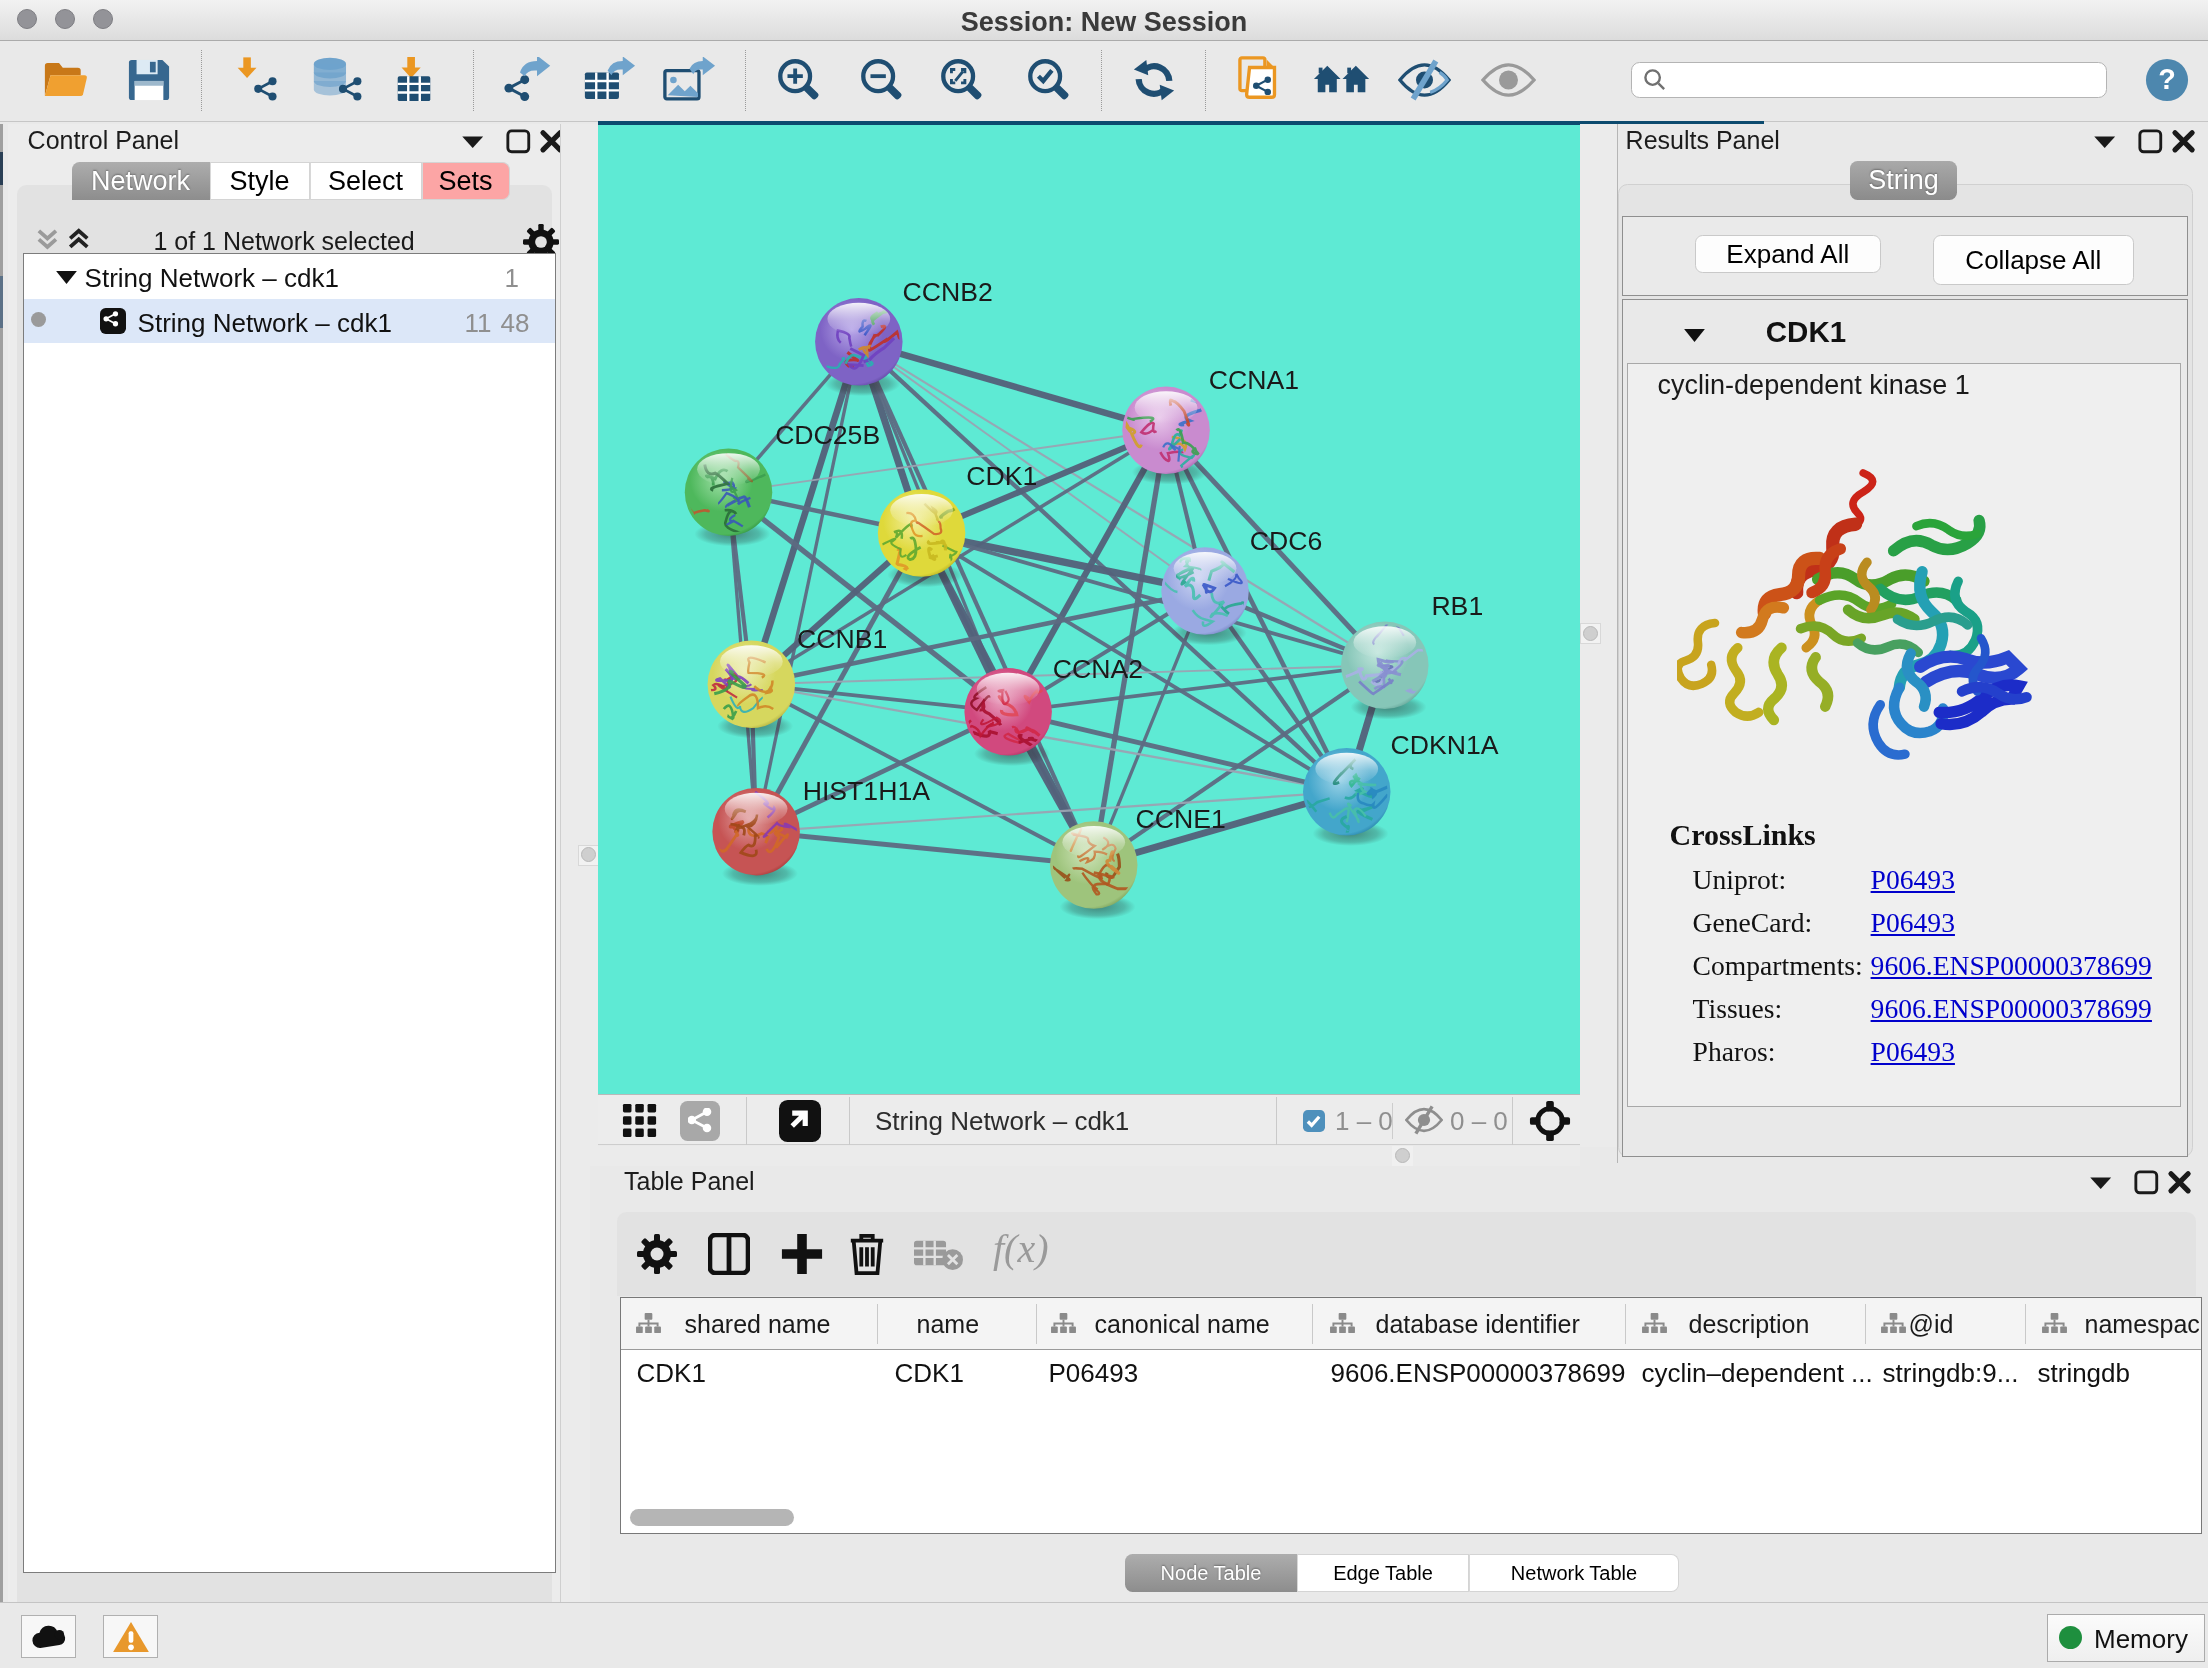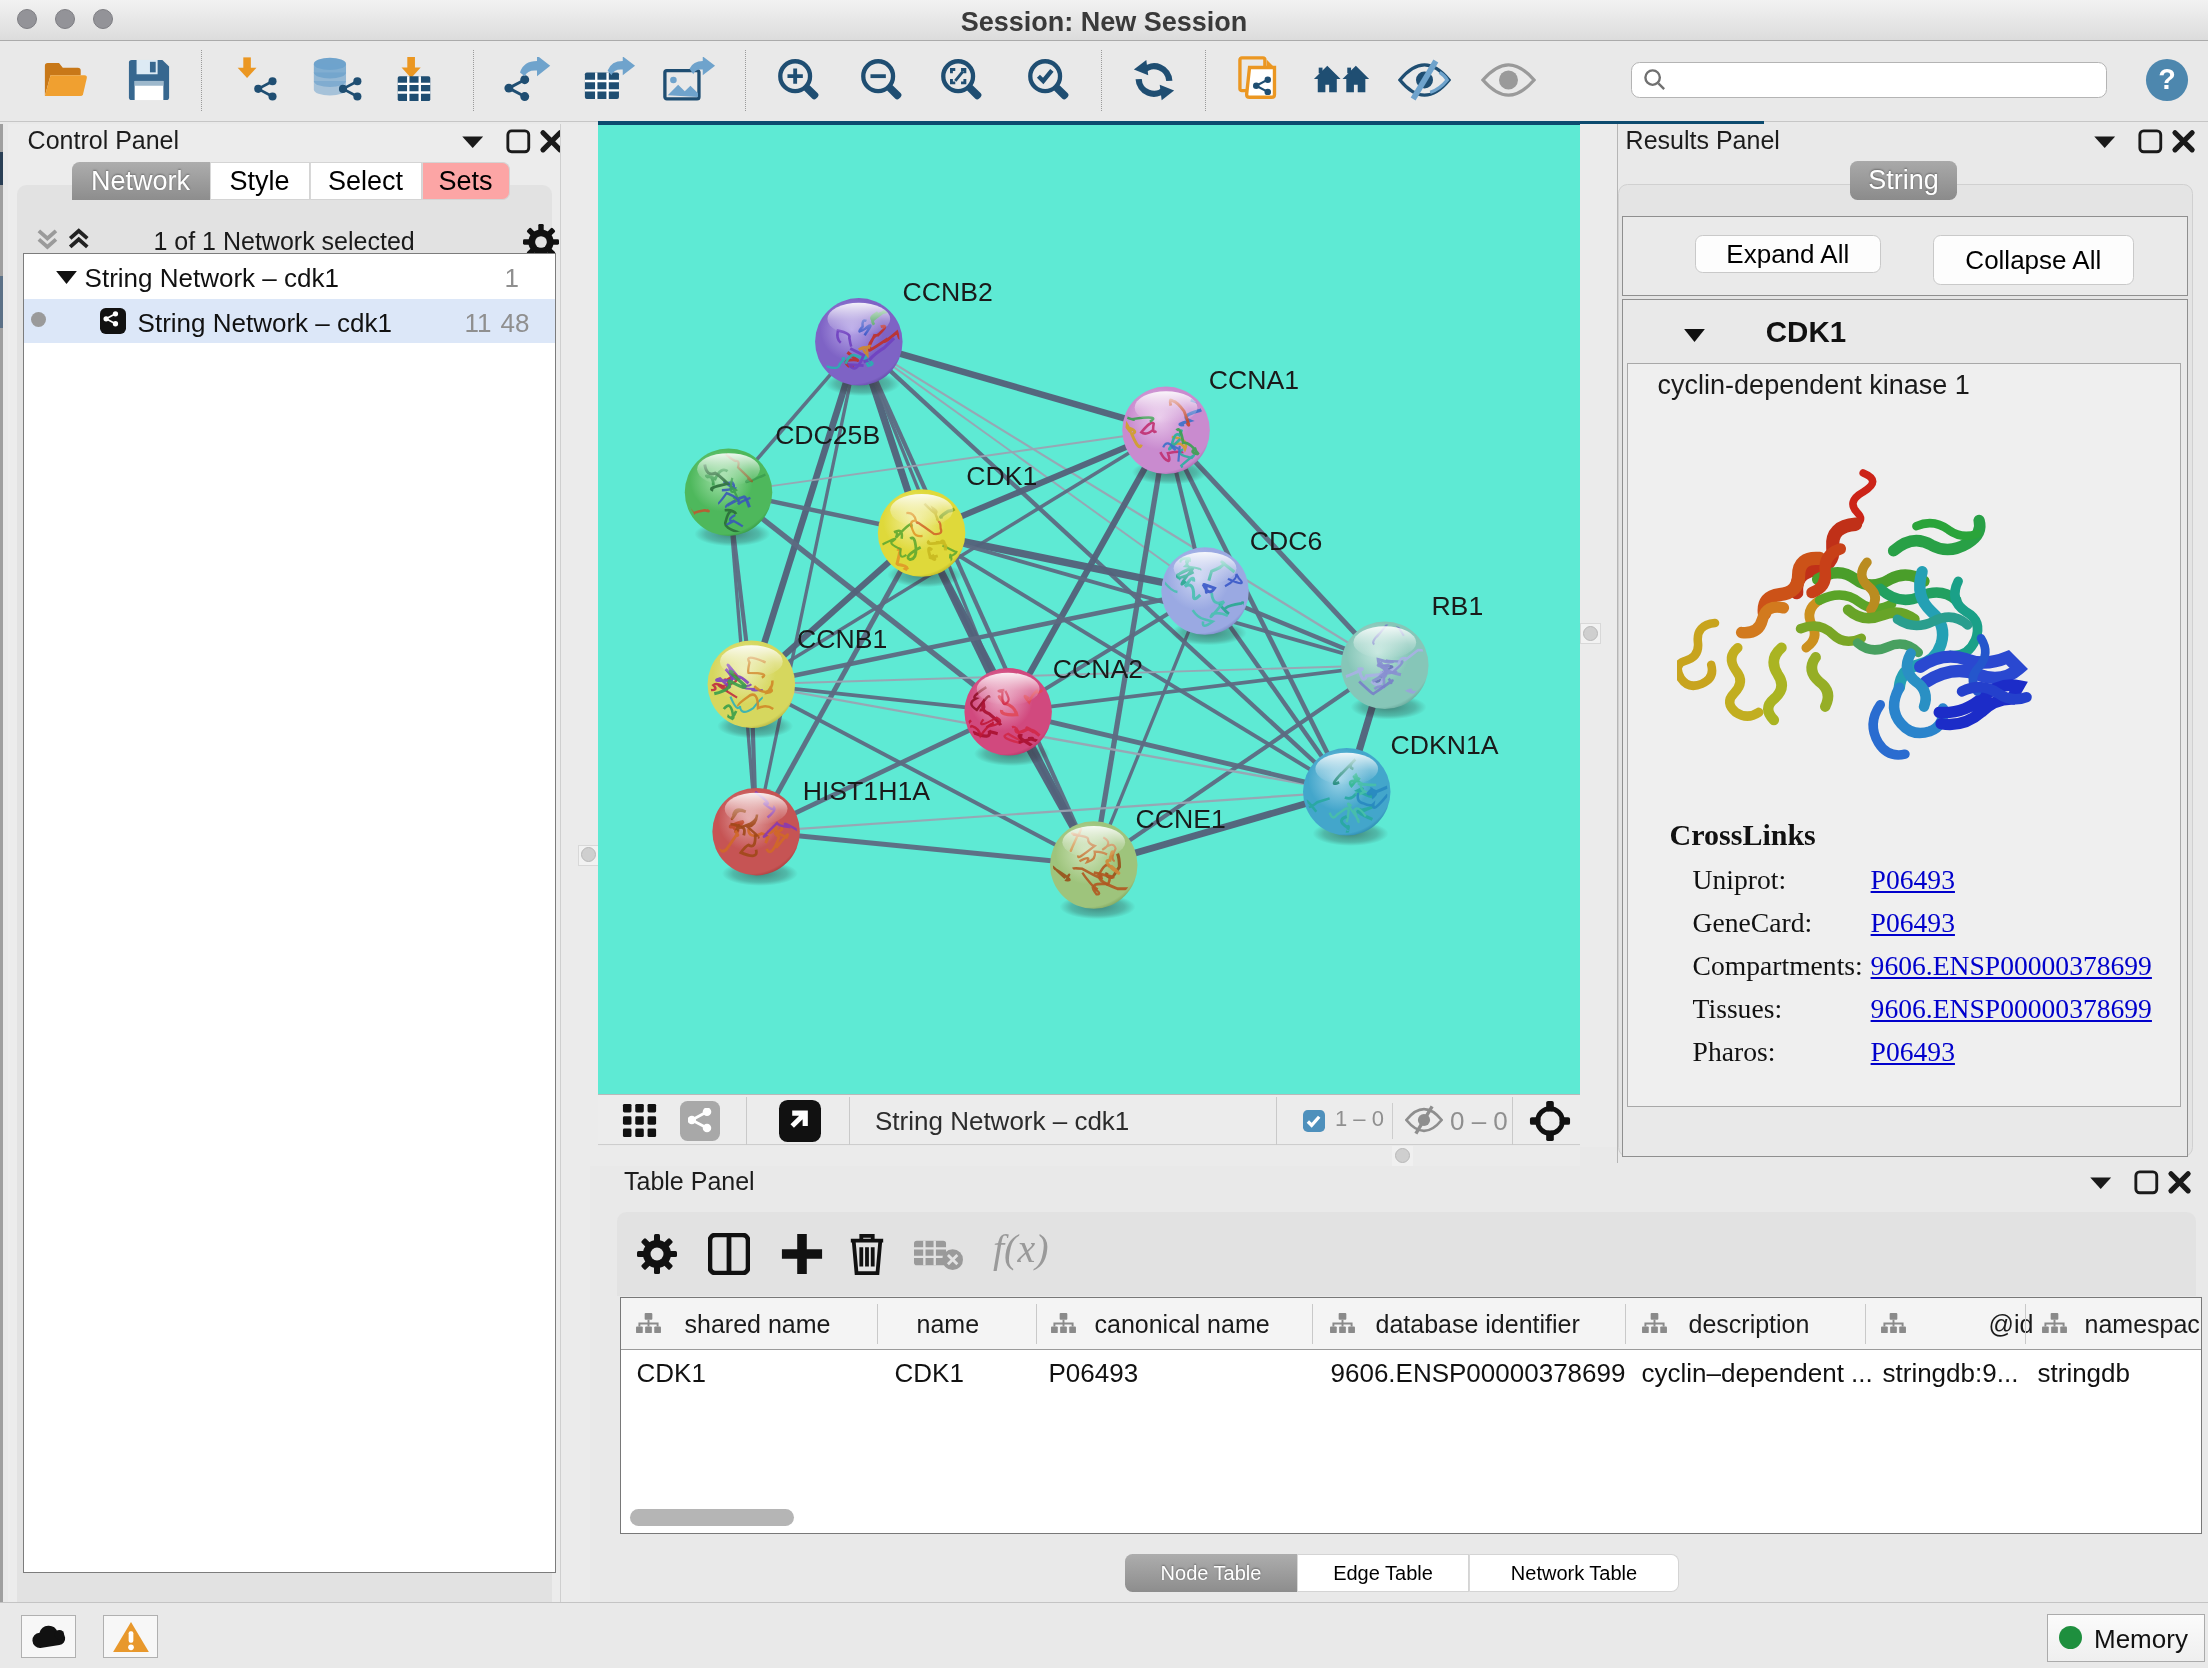--- a/index.html
+++ b/index.html
@@ -622,21 +622,21 @@
       </svg>
   </div>
   <div class="abs" style="left:251px;top:1.9px;height:48px;border-left:1.9px solid #c9c9c9"></div>
   <div class="abs" style="left:277px;top:10.5px;font-size:26px;color:#2c2c2c">String Network – cdk1</div>
   <div class="abs" style="left:678px;top:1.9px;height:48px;border-left:1.9px solid #c9c9c9"></div>
   <div class="abs" style="left:705px;top:15px;width:22px;height:22px;border-radius:4.8px;background:#4e90bc">
      <svg width="16" height="16" viewBox="0 0 17 17" style="position:absolute;left:2.9px;top:2.9px">
         <path d="M2 9 l4 4 8-9" stroke="#fff" stroke-width="3.5" fill="none"></path>
       </svg>
   </div>
-  <div class="abs" style="left:737px;top:11.4px;font-size:22px;color:#8f8f8f">1 – 0</div>
+  <div class="abs" style="left:737px;top:11.4px;font-size:26px;color:#8f8f8f">1 – 0</div>
   <div class="abs" style="left:794px;top:7.6px;height:36px;border-left:1.9px solid #cdcdcd"></div>
   <svg width="38" height="30" viewBox="0 0 56 44" class="abs" style="left:807px;top:9.5px">
       <path d="M2 22 Q15 6 28 6 Q41 6 54 22 Q41 38 28 38 Q15 38 2 22z" fill="none" stroke="#8e8e8e" stroke-width="4"></path>
       <circle cx="28" cy="22" r="9" fill="#8e8e8e"></circle>
       <path d="M40 2 L16 42" stroke="#8e8e8e" stroke-width="5"></path>
     </svg>
   <div class="abs" style="left:852px;top:11.4px;font-size:26px;color:#8f8f8f">0 – 0</div>
   <div class="abs" style="left:914px;top:1.9px;height:48px;border-left:1.9px solid #c9c9c9"></div>
   <svg width="42" height="42" viewBox="0 0 44 44" class="abs" style="left:931px;top:4.8px">
     <circle cx="22" cy="22" r="13" fill="none" stroke="#111" stroke-width="5"></circle>
@@ -819,21 +819,21 @@
         <div class="abs" style="left:1068px;top:12.4px">description</div>
       <div class="abs" style="left:1260px;top:14.3px"><svg width="25" height="23" viewBox="0 0 26 24">
             <g fill="#8a8a8a">
               <rect x="9" y="1" width="8" height="7" rx="1"></rect>
               <rect x="0" y="15" width="7" height="7" rx="1"></rect>
               <rect x="9.5" y="15" width="7" height="7" rx="1"></rect>
               <rect x="19" y="15" width="7" height="7" rx="1"></rect>
               <path d="M13 8 v4 M3.5 15 v-3 h19 v3 M13 12 v3" stroke="#8a8a8a" stroke-width="2" fill="none"></path>
             </g>
           </svg></div>
-        <div class="abs" style="left:1368px;top:12.4px">@id</div>
+        <div class="abs" style="left:1288px;top:12.4px">@id</div>
       <div class="abs" style="left:1421px;top:14.3px"><svg width="25" height="23" viewBox="0 0 26 24">
             <g fill="#8a8a8a">
               <rect x="9" y="1" width="8" height="7" rx="1"></rect>
               <rect x="0" y="15" width="7" height="7" rx="1"></rect>
               <rect x="9.5" y="15" width="7" height="7" rx="1"></rect>
               <rect x="19" y="15" width="7" height="7" rx="1"></rect>
               <path d="M13 8 v4 M3.5 15 v-3 h19 v3 M13 12 v3" stroke="#8a8a8a" stroke-width="2" fill="none"></path>
             </g>
           </svg></div>
         <div class="abs" style="left:1464px;top:12.4px">namespac</div>

